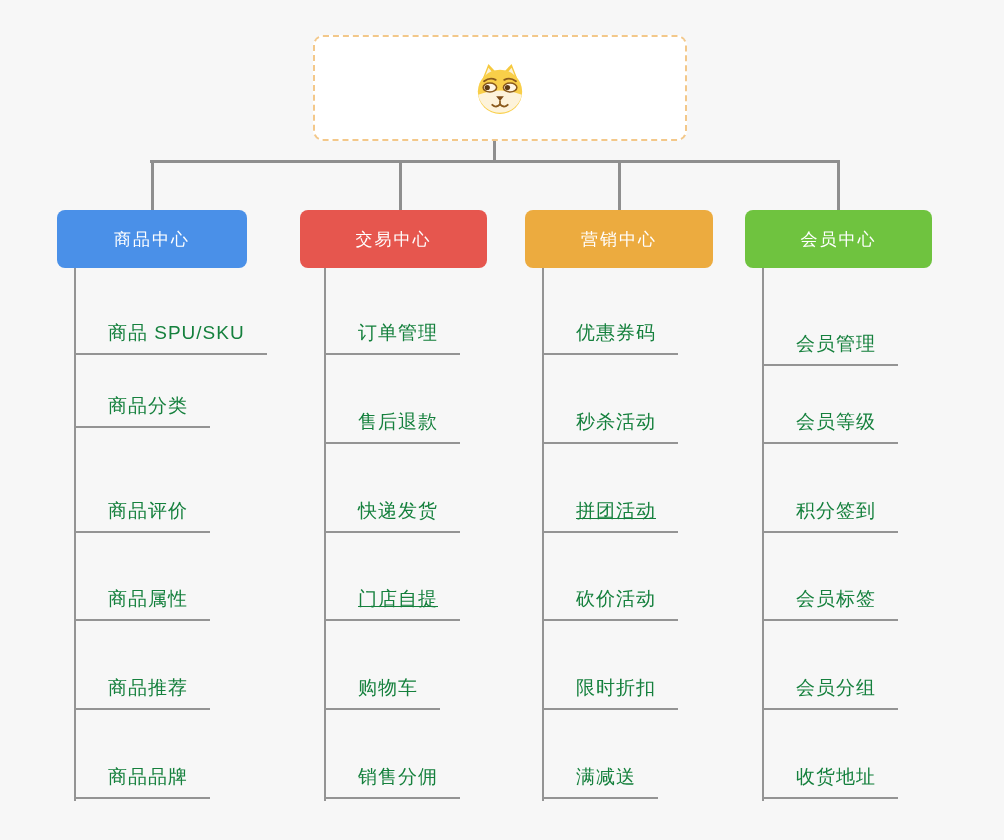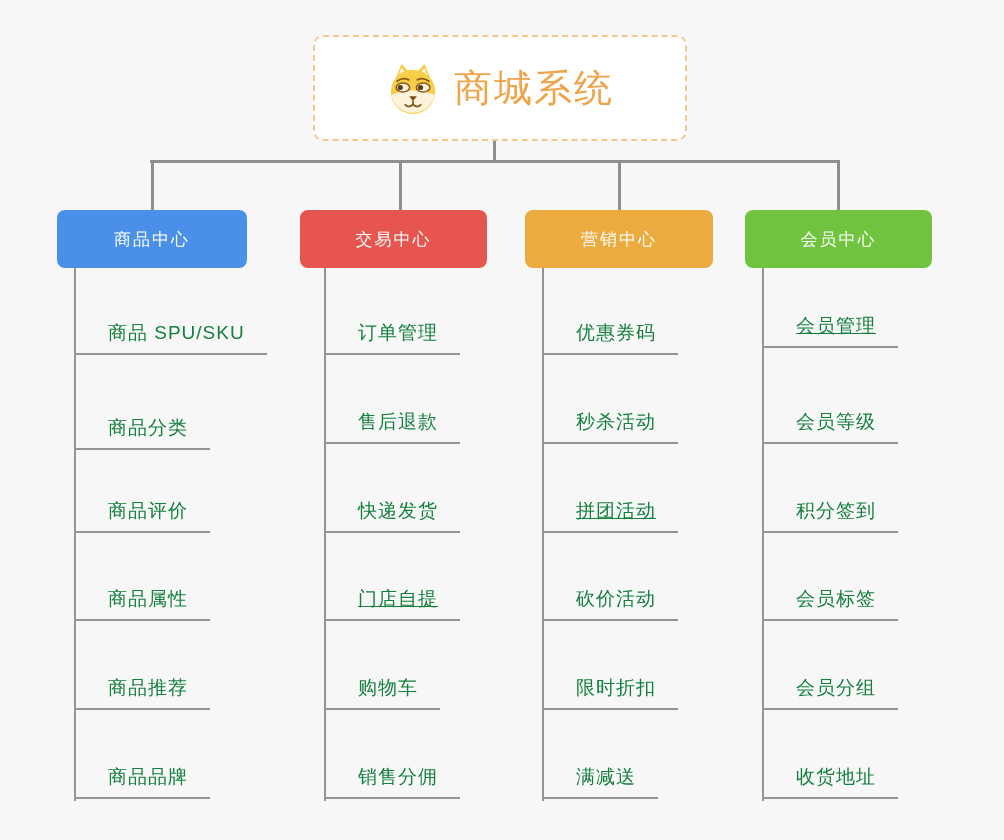--- a/index.html
+++ b/index.html
@@ -55,36 +55,35 @@
         <path d="M44.5 21 q-6 -4.5 -12 -1.5" stroke="#8a5a1c" stroke-width="2" fill="none" stroke-linecap="round"></path>
         <ellipse cx="17.5" cy="27.5" rx="7" ry="4.6" fill="#fff6e3" stroke="#8a5a1c" stroke-width="1.6"></ellipse>
         <ellipse cx="38.5" cy="27.5" rx="7" ry="4.6" fill="#fff6e3" stroke="#8a5a1c" stroke-width="1.6"></ellipse>
         <circle cx="14.8" cy="27.5" r="2.7" fill="#5f3d13"></circle>
         <circle cx="35.8" cy="27.5" r="2.7" fill="#5f3d13"></circle>
         <polygon points="24,36.5 32,36.5 28,41.5" fill="#7c4a14"></polygon>
         <path d="M28 41.5 v3" stroke="#8a5a1c" stroke-width="1.8" stroke-linecap="round"></path>
         <path d="M20 45.5 q4 3.8 8 -0.5 q4 4.3 8 0.5" stroke="#8a5a1c" stroke-width="2" fill="none" stroke-linecap="round"></path>
       </svg>
     </span>
-    <span class="root-title" style="color: rgb(240, 164, 74);">商城系统</span>
   </div>
 
   <div class="conn conn-root-stub" style="background: rgb(143, 143, 143);"></div>
   <div class="conn conn-hline" style="background: rgb(143, 143, 143);"></div>
 
   <div id="branches-host">
       <div class="conn conn-drop" style="left: 151px; background: rgb(143, 143, 143);"></div>
       <div class="branch-node" style="left: 57px; width: 190px; background: rgb(74, 144, 232);">
         <span>商品中心</span>
       </div>
       <div class="branch-column" style="left: 74px; border-left-color: rgb(148, 148, 148);">
         <div class="leaf" style="top: 45px; border-bottom-color: rgb(148, 148, 148);">
           <span>商品 SPU/SKU</span>
         </div>
-        <div class="leaf" style="top: 140px; border-bottom-color: rgb(148, 148, 148);">
+        <div class="leaf" style="top: 118px; border-bottom-color: rgb(148, 148, 148);">
           <span>商品分类</span>
         </div>
         <div class="leaf" style="top: 223px; border-bottom-color: rgb(148, 148, 148);">
           <span>商品评价</span>
         </div>
         <div class="leaf" style="top: 311px; border-bottom-color: rgb(148, 148, 148);">
           <span>商品属性</span>
         </div>
         <div class="leaf" style="top: 400px; border-bottom-color: rgb(148, 148, 148);">
           <span>商品推荐</span>
@@ -139,21 +138,21 @@
         </div>
         <div class="leaf" style="top: 489px; border-bottom-color: rgb(148, 148, 148);">
           <span>满减送</span>
         </div>
       </div>
       <div class="conn conn-drop" style="left: 837px; background: rgb(143, 143, 143);"></div>
       <div class="branch-node" style="left: 745px; width: 187px; background: rgb(111, 195, 63);">
         <span>会员中心</span>
       </div>
       <div class="branch-column" style="left: 762px; border-left-color: rgb(148, 148, 148);">
-        <div class="leaf" style="top: 38px; border-bottom-color: rgb(148, 148, 148); text-decoration: underline;">
+        <div class="leaf" style="top: 56px; border-bottom-color: rgb(148, 148, 148);">
           <span>会员管理</span>
         </div>
         <div class="leaf" style="top: 134px; border-bottom-color: rgb(148, 148, 148);">
           <span>会员等级</span>
         </div>
         <div class="leaf" style="top: 223px; border-bottom-color: rgb(148, 148, 148);">
           <span>积分签到</span>
         </div>
         <div class="leaf" style="top: 311px; border-bottom-color: rgb(148, 148, 148);">
           <span>会员标签</span>

